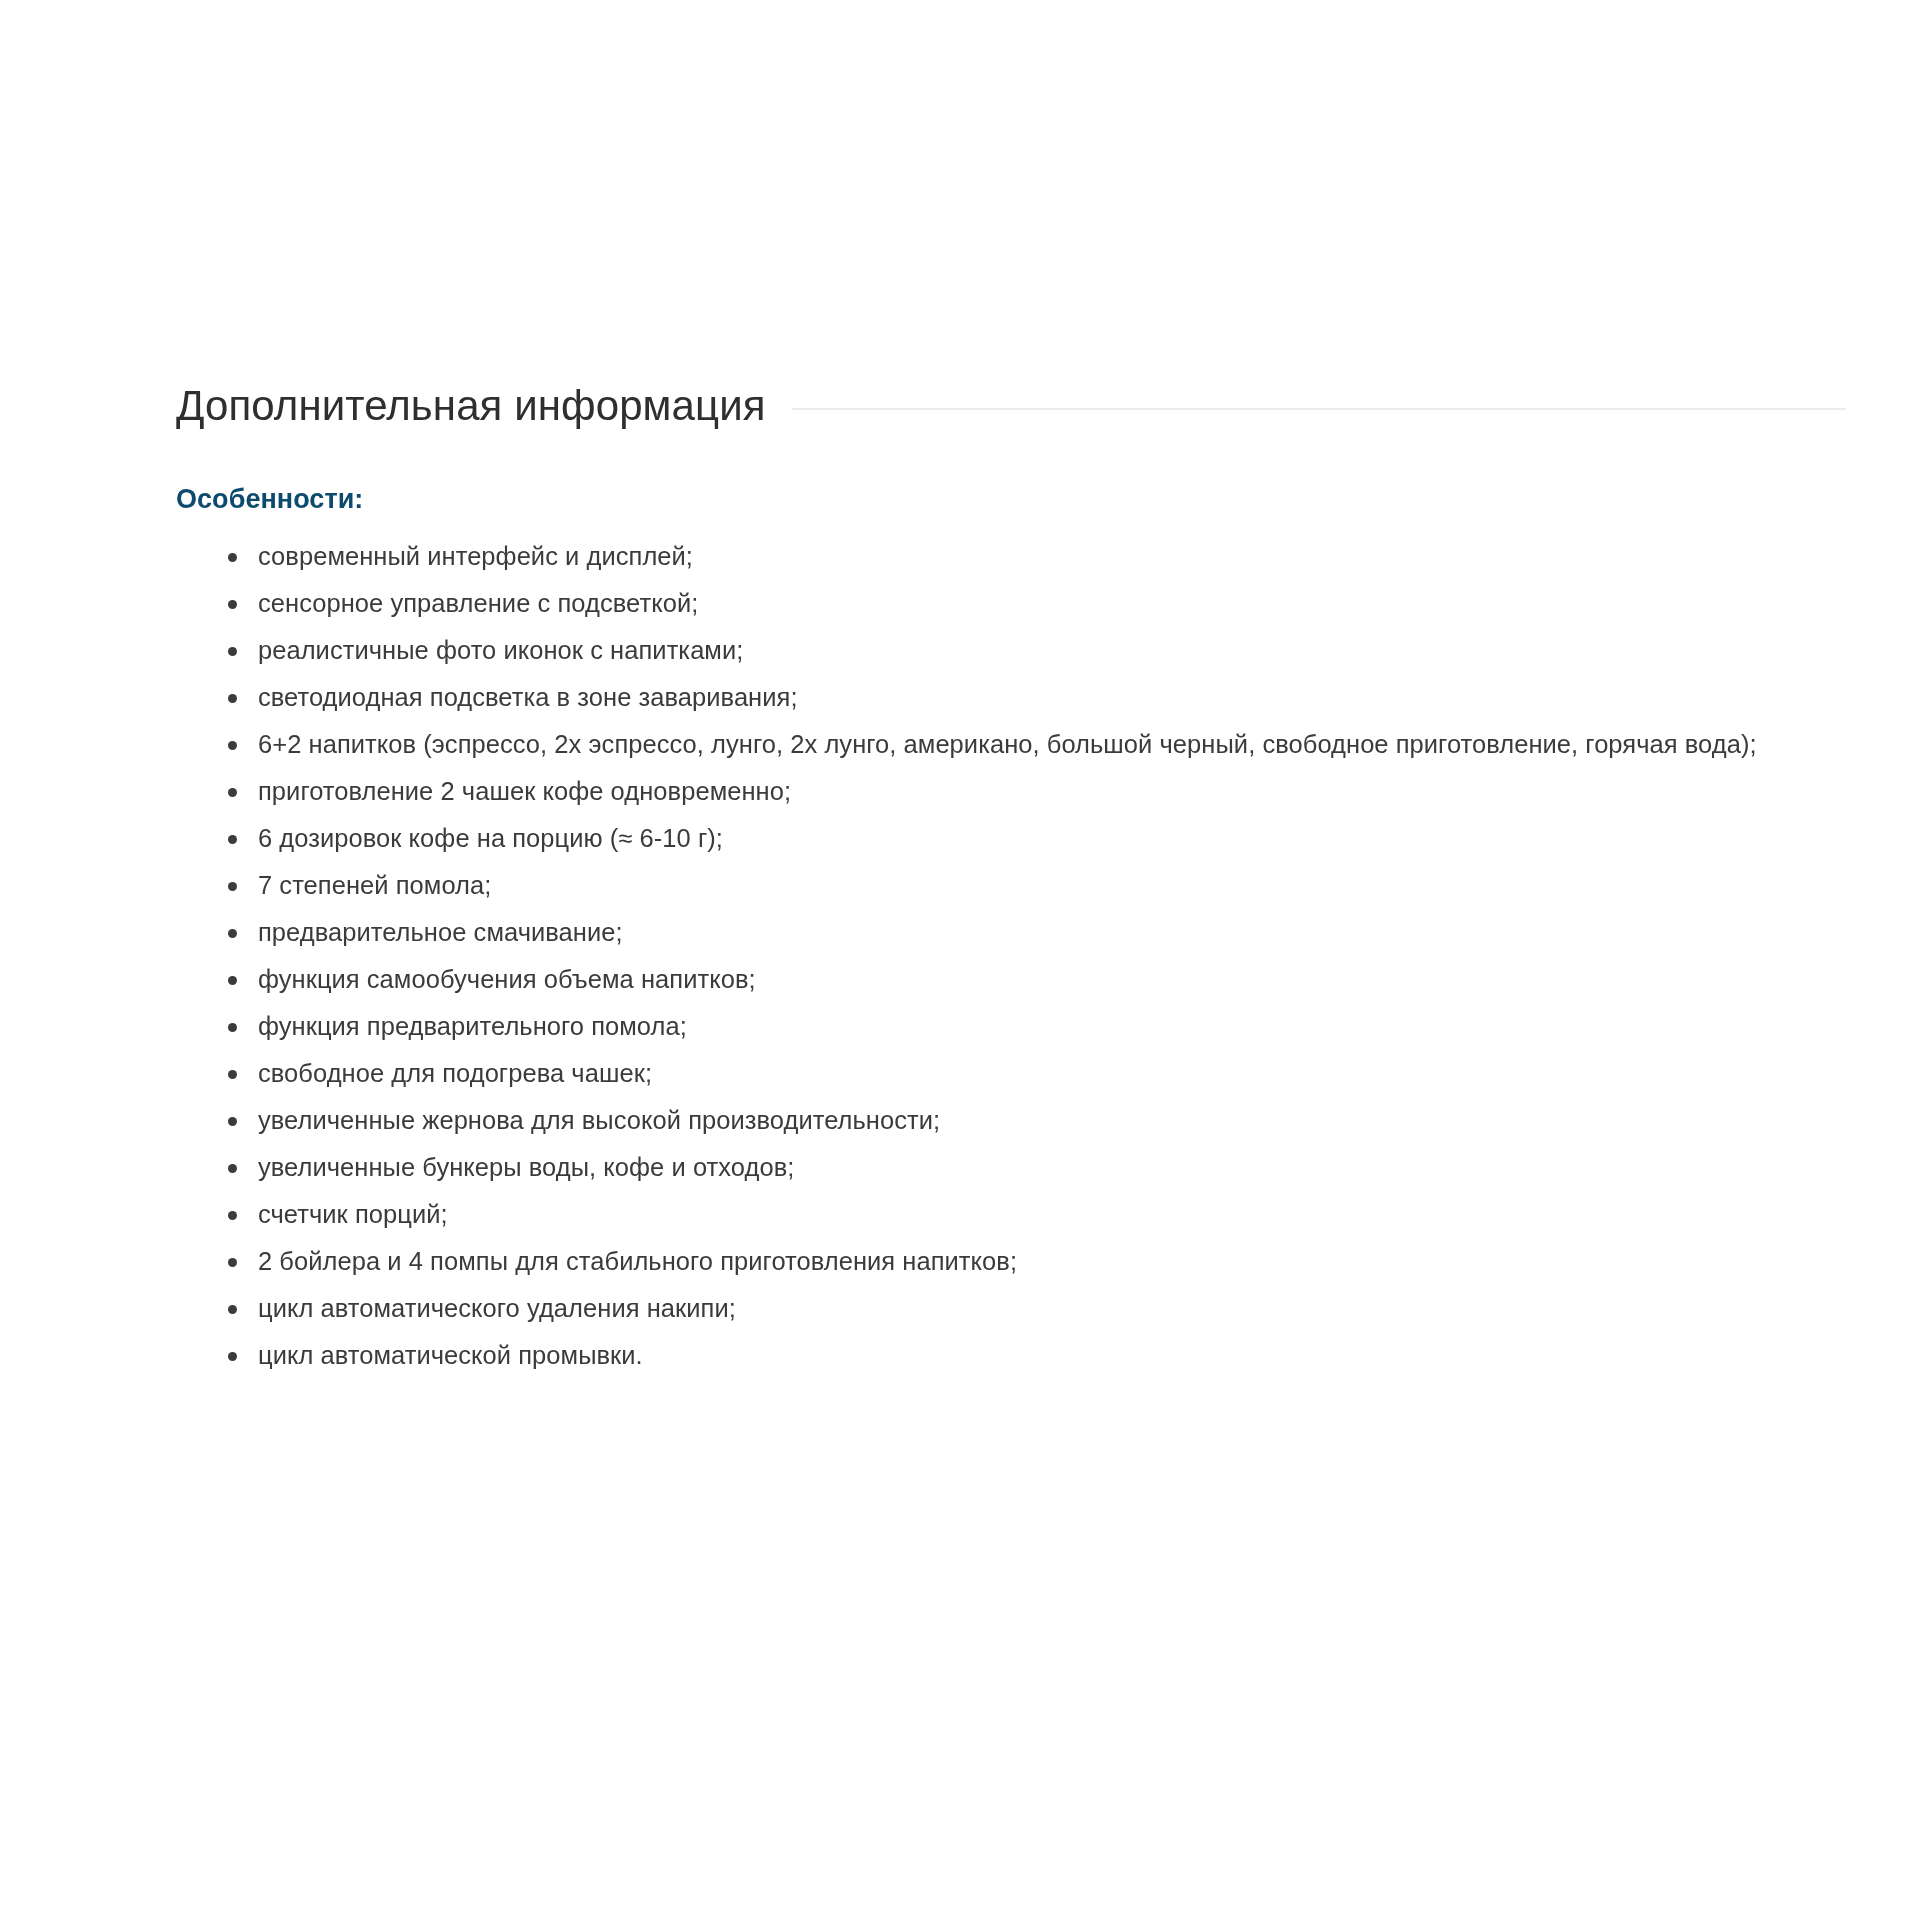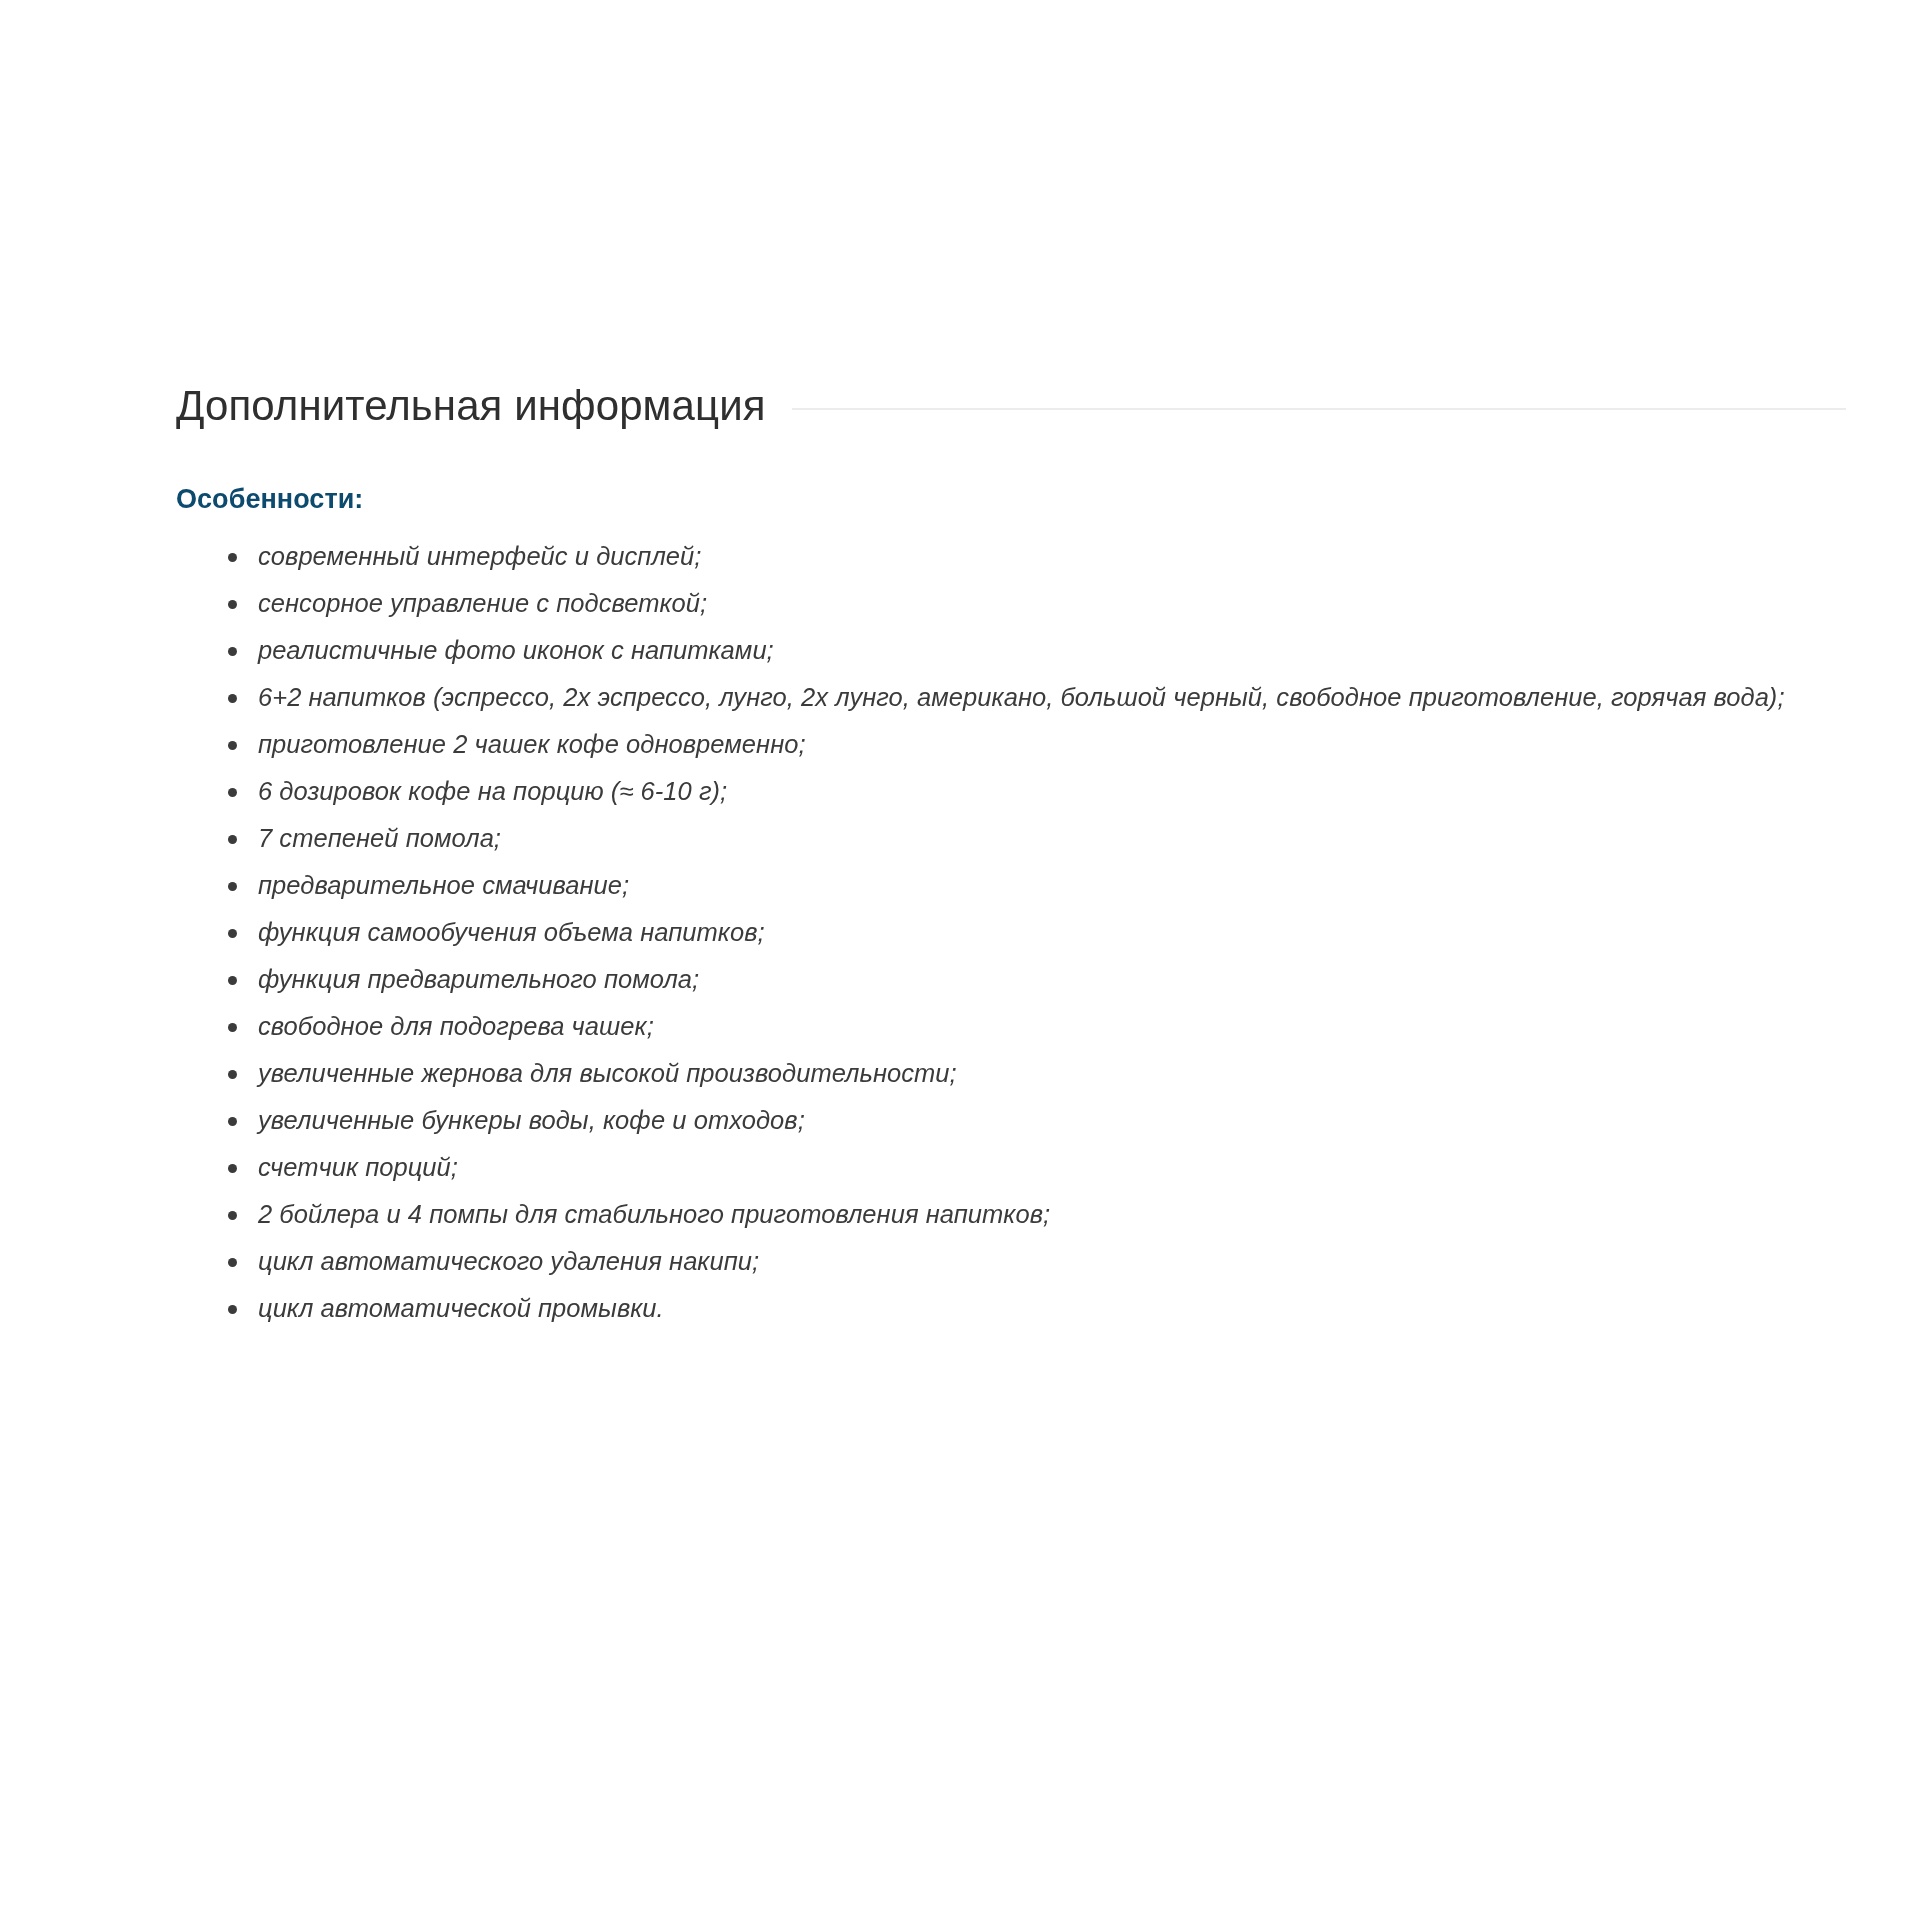--- a/index.html
+++ b/index.html
@@ -82,21 +82,20 @@
     position: absolute;
     left: 12px;
     top: 20px;
     width: 9px;
     height: 9px;
     border-radius: 50%;
     background: #3b3b3b;
   }
   .feature-item .text {
     display: block;
-    font-style: italic;
   }
 </style>
 </head>
 <body>
 
 <div class="page">
   <div class="content">
 
     <div class="section-header">
       <h2 class="section-title">Дополнительная информация</h2>
@@ -110,20 +109,24 @@
           <span class="bullet"></span>
           <span class="text">современный интерфейс и дисплей;</span>
         </li>
         <li class="feature-item">
           <span class="bullet"></span>
           <span class="text">сенсорное управление с подсветкой;</span>
         </li>
         <li class="feature-item">
           <span class="bullet"></span>
           <span class="text">реалистичные фото иконок с напитками;</span>
+        </li>
+        <li class="feature-item">
+          <span class="bullet"></span>
+          <span class="text">светодиодная подсветка в зоне заваривания;</span>
         </li>
         <li class="feature-item">
           <span class="bullet"></span>
           <span class="text">6+2 напитков (эспрессо, 2х эспрессо, лунго, 2х лунго, американо, большой черный, свободное приготовление, горячая вода);</span>
         </li>
         <li class="feature-item">
           <span class="bullet"></span>
           <span class="text">приготовление 2 чашек кофе одновременно;</span>
         </li>
         <li class="feature-item">

